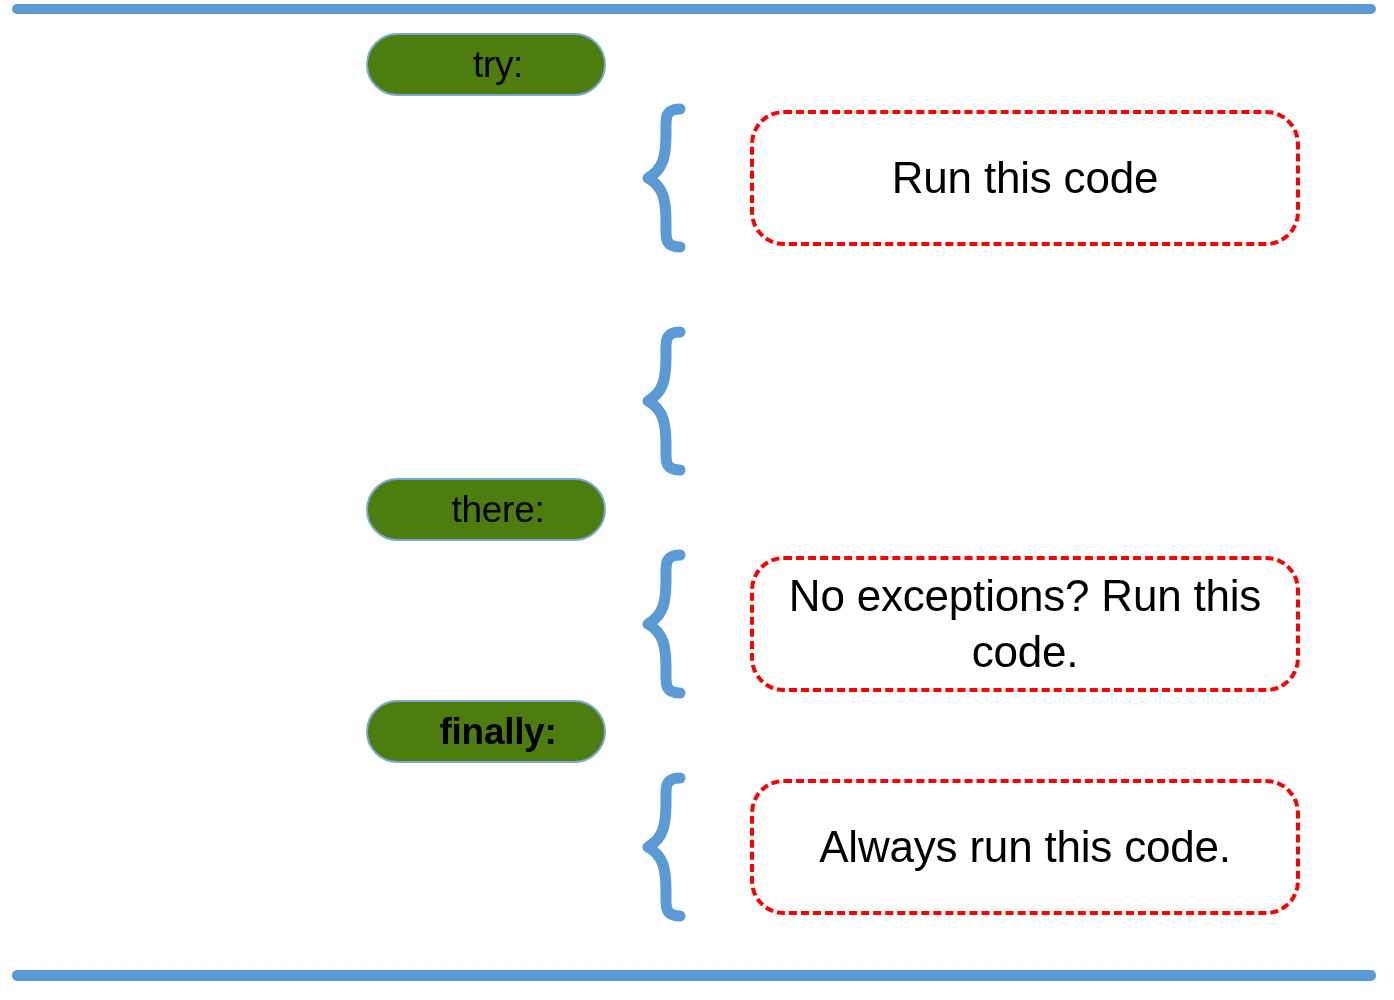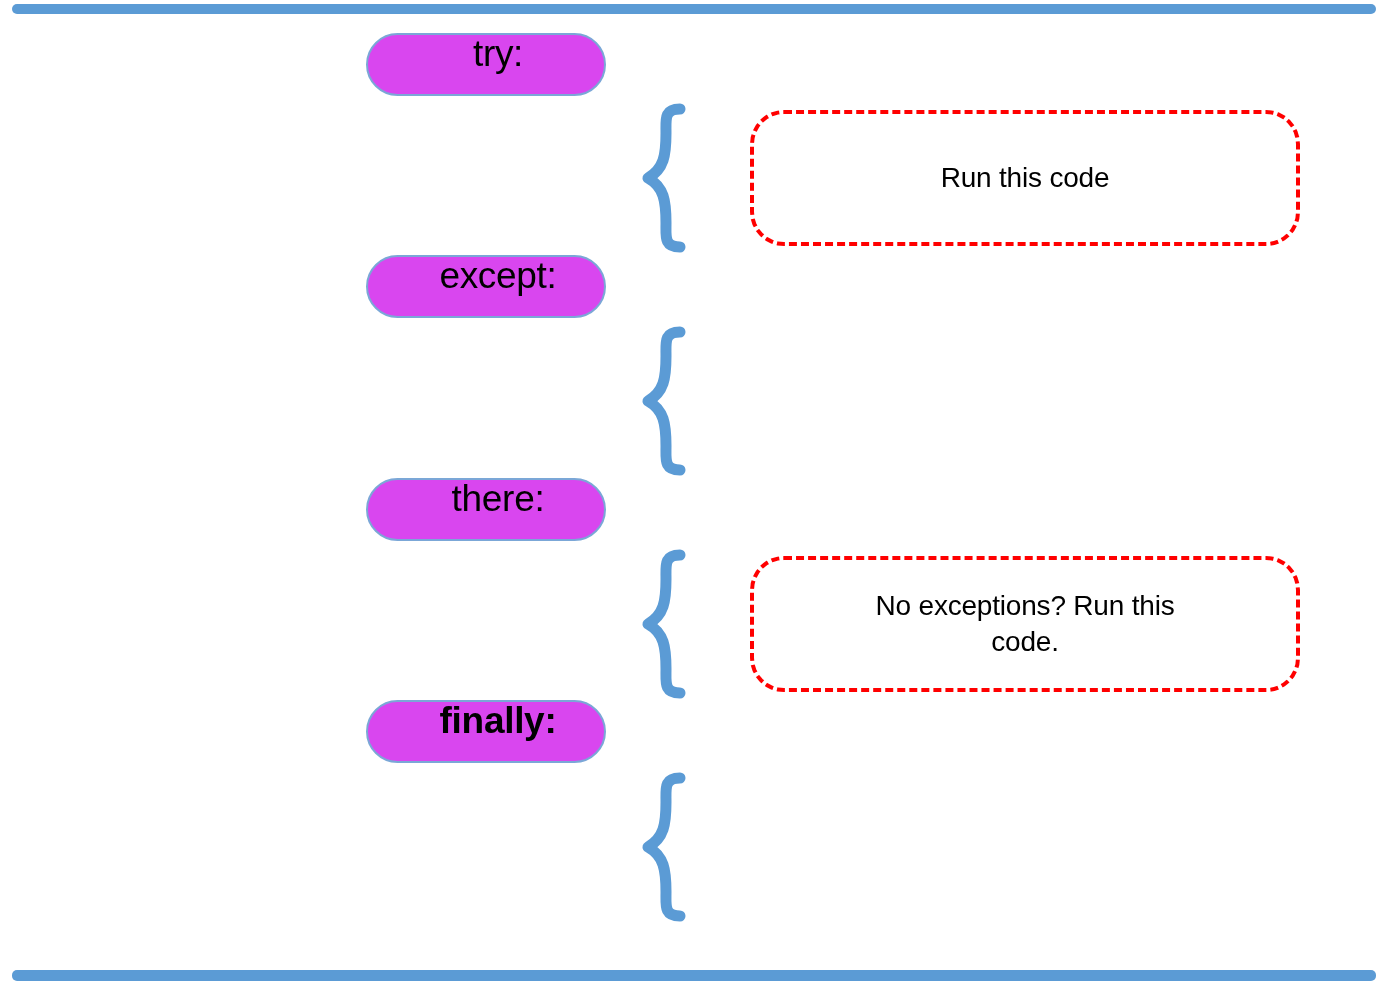--- a/index.html
+++ b/index.html
@@ -39,24 +39,24 @@
   }
 
   
   .pill {
     position: absolute;
     left: 366px;
     width: 240px;
     height: 63px;
     border: 2px solid #7BA7D7;
     border-radius: 32px;
-    background: #d946ef;
+    background: #4d7c0f;
     box-sizing: border-box;
     display: flex;
-    align-items: flex-start;
+    align-items: center;
     justify-content: center;
   }
   .pill .pill-label {
     font-size: 37px;
     line-height: 1;
     color: #000000;
     font-family: "Liberation Sans", sans-serif;
     letter-spacing: -0.3px;
     position: relative;
     left: 12px;
@@ -90,21 +90,21 @@
     border: 4px dashed #FF0000;
     border-radius: 34px;
     background: #ffffff;
     box-sizing: border-box;
     display: flex;
     align-items: center;
     justify-content: center;
     padding: 0 26px;
   }
   .code-box .code-text {
-    font-size: 28px;
+    font-size: 44px;
     line-height: 1.28;
     color: #000000;
     text-align: center;
     font-family: "Liberation Sans", sans-serif;
     white-space: pre-line;
     letter-spacing: -0.2px;
   }
 
   .code-box.c0 { top: 110px; }
   .code-box.c1 { top: 333px; }
@@ -123,23 +123,20 @@
   </div>
   <div class="brace b0">
     <svg viewBox="0 0 48 150" xmlns="http://www.w3.org/2000/svg" aria-hidden="true">
       <path d="M40 6 C24 6 26 16 26 30 C26 52 24 66 8 75 C24 84 26 98 26 120 C26 134 24 144 40 144" fill="none" stroke="#5B9BD5" stroke-width="11" stroke-linecap="round" stroke-linejoin="round"></path>
     </svg>
   </div>
   <div class="code-box c0">
     <span class="code-text">Run this code</span>
   </div>
 
-  <div class="pill k1">
-    <span class="pill-label">except:</span>
-  </div>
   <div class="brace b1">
     <svg viewBox="0 0 48 150" xmlns="http://www.w3.org/2000/svg" aria-hidden="true">
       <path d="M40 6 C24 6 26 16 26 30 C26 52 24 66 8 75 C24 84 26 98 26 120 C26 134 24 144 40 144" fill="none" stroke="#5B9BD5" stroke-width="11" stroke-linecap="round" stroke-linejoin="round"></path>
     </svg>
   </div>
 
   <div class="pill k2">
     <span class="pill-label">there:</span>
   </div>
   <div class="brace b2">
@@ -153,16 +150,19 @@
   </div>
 
   <div class="pill k3">
     <span class="pill-label">finally:</span>
   </div>
   <div class="brace b3">
     <svg viewBox="0 0 48 150" xmlns="http://www.w3.org/2000/svg" aria-hidden="true">
       <path d="M40 6 C24 6 26 16 26 30 C26 52 24 66 8 75 C24 84 26 98 26 120 C26 134 24 144 40 144" fill="none" stroke="#5B9BD5" stroke-width="11" stroke-linecap="round" stroke-linejoin="round"></path>
     </svg>
   </div>
+  <div class="code-box c3">
+    <span class="code-text">Always run this code.</span>
+  </div>
 
   <div class="rule bottom"></div>
 
 </div>
 
 </body></html>

